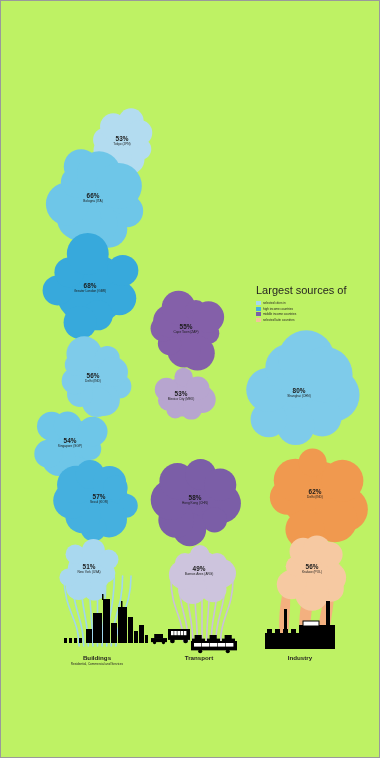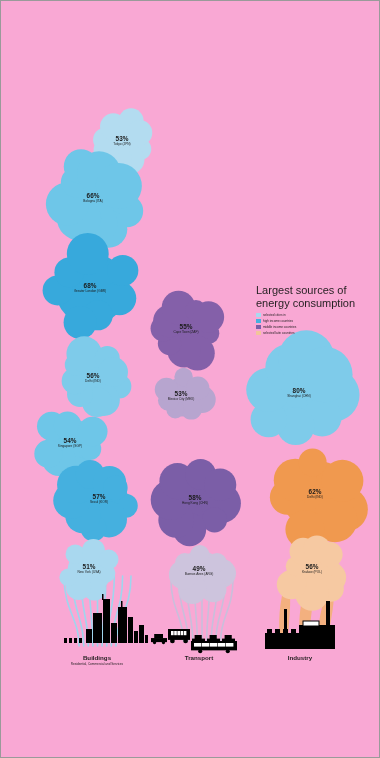--- a/index.html
+++ b/index.html
@@ -6,21 +6,21 @@
   body{
     width:380px;height:758px;
     background:#ffffff;
     font-family:"Liberation Sans", sans-serif;
     overflow:hidden;
   }
   #frame{
     position:relative;
     width:378px;height:756px;
     border:1px solid #9a9a9a;
-    background:#f9a8d4;
+    background:#bef264;
     overflow:hidden;
   }
   #canvas{position:absolute;left:0;top:0;width:378px;height:756px;}
 
   
   .title-block{
     position:absolute; left:255px; top:283px; width:116px;
   }
   .title-line{
     font-size:11px; line-height:12.5px; color:#231f20; font-weight:400;
@@ -310,21 +310,20 @@
           <rect x="298" y="624" width="36" height="24" fill="#000"></rect>
           <rect x="302" y="620" width="16" height="5" fill="#fff"></rect>
           <rect x="302" y="620" width="16" height="5" fill="none" stroke="#000" stroke-width="1"></rect>
           <rect x="325" y="600" width="4" height="26" fill="#000"></rect>
         </g>
       </g>
   </svg>
 
   <div class="title-block">
     <div class="title-line">Largest sources of</div>
-    <div class="title-line">energy consumption</div>
     <div class="legend" id="legend">
         <div class="legend-row">
           <span class="legend-swatch" style="background: rgb(169, 216, 239);"></span>
           <span class="legend-text">selected cities in</span>
         </div>
         <div class="legend-row">
           <span class="legend-swatch" style="background: rgb(69, 176, 223);"></span>
           <span class="legend-text">high income countries</span>
         </div>
         <div class="legend-row">

